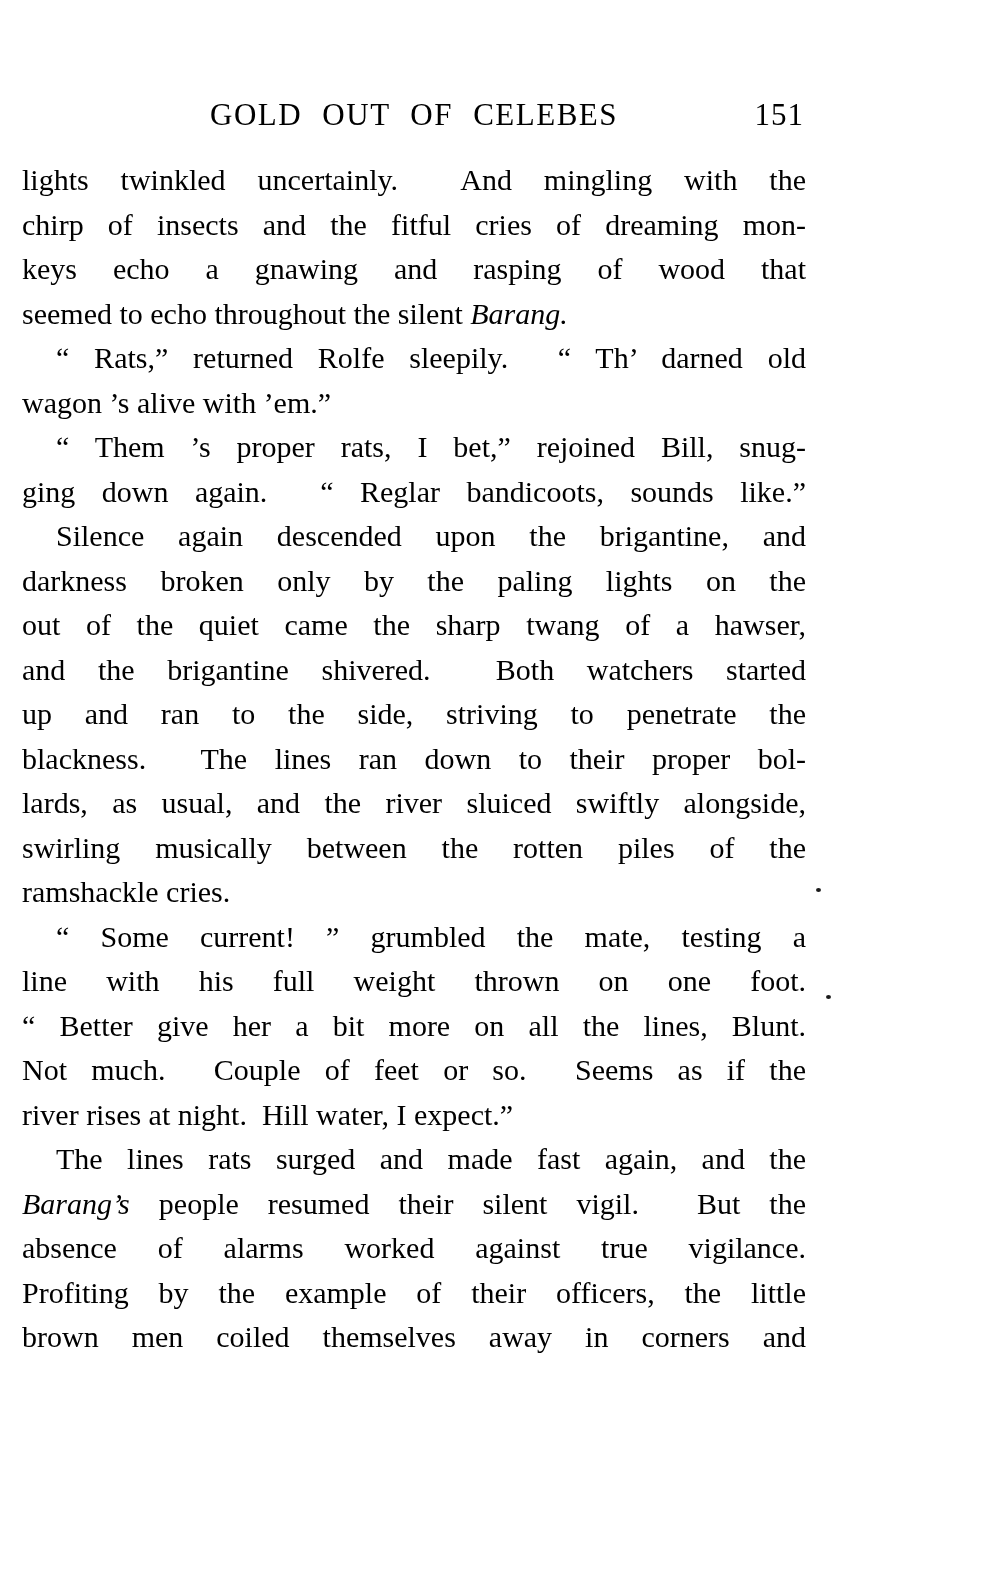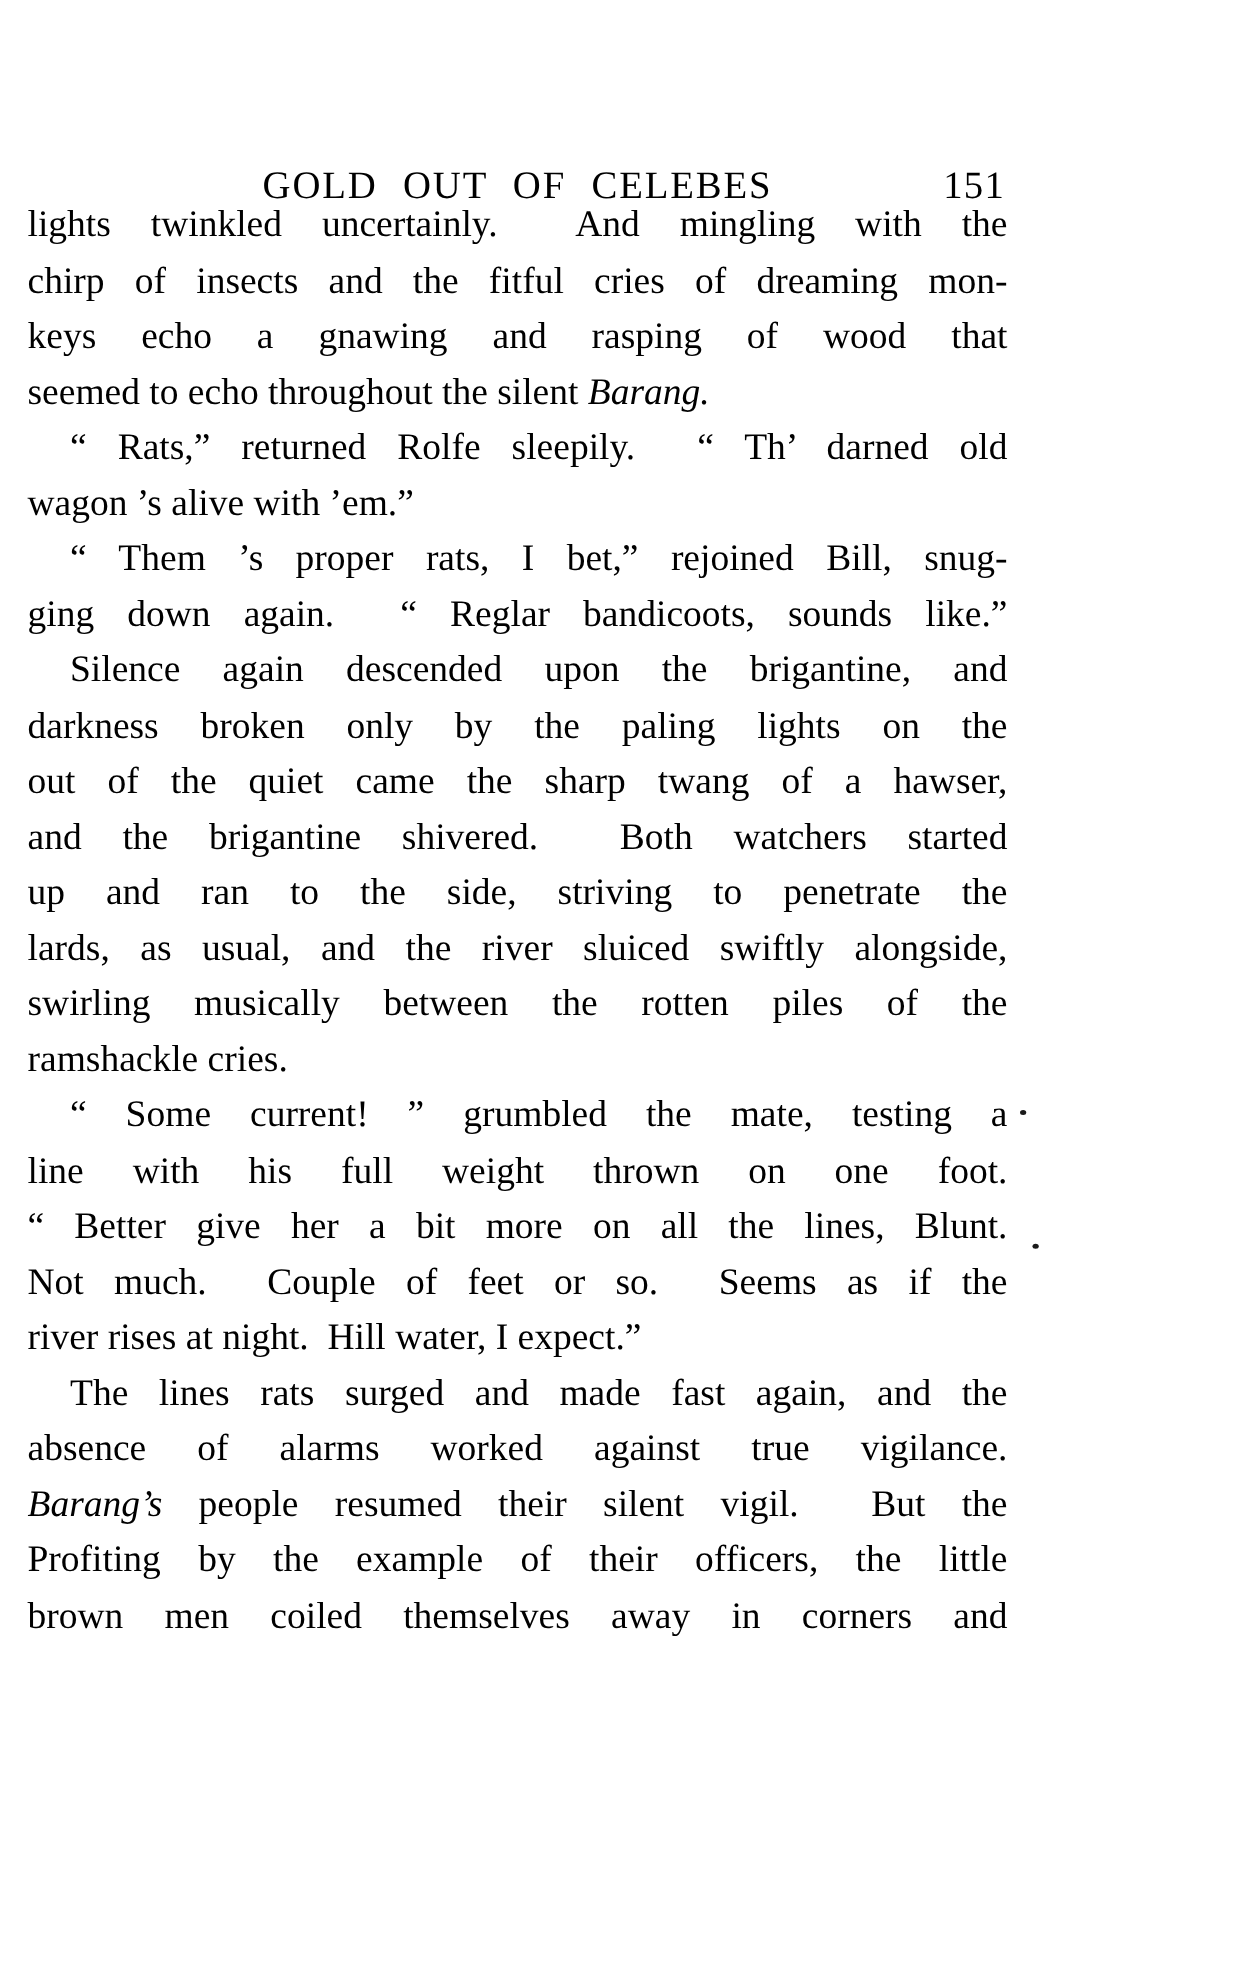--- a/index.html
+++ b/index.html
@@ -15,21 +15,20 @@
     color: #000000;
     overflow: hidden;
     font-family: "Liberation Serif", "DejaVu Serif", serif;
   }
   .running-header {
     position: absolute;
     top: 97px;
     left: 22px;
     width: 784px;
     height: 40px;
-    margin-top: 33px;
   }
   .running-title {
     display: block;
     text-align: center;
     font-size: 31px;
     line-height: 36px;
     letter-spacing: 1.5px;
     word-spacing: 11px;
     white-space: pre;
   }
@@ -96,34 +95,35 @@
       <div class="paragraph indent">
         <div class="line"><span>“ Them ’s proper rats, I bet,” rejoined Bill, snug-</span></div>
         <div class="line"><span>ging down again.  “ Reglar bandicoots, sounds like.”</span></div>
       </div>
       <div class="paragraph indent">
         <div class="line"><span>Silence again descended upon the brigantine, and</span></div>
         <div class="line"><span>darkness broken only by the paling lights on the</span></div>
         <div class="line"><span>out of the quiet came the sharp twang of a hawser,</span></div>
         <div class="line"><span>and the brigantine shivered.  Both watchers started</span></div>
         <div class="line"><span>up and ran to the side, striving to penetrate the</span></div>
+        <div class="line"><span>blackness.  The lines ran down to their proper bol-</span></div>
         <div class="line"><span>lards, as usual, and the river sluiced swiftly alongside,</span></div>
         <div class="line"><span>swirling musically between the rotten piles of the</span></div>
         <div class="line noj"><span>ramshackle cries.</span></div>
       </div>
       <div class="paragraph indent">
         <div class="line"><span>“ Some current! ” grumbled the mate, testing a</span></div>
         <div class="line"><span>line with his full weight thrown on one foot.</span></div>
         <div class="line"><span>“ Better give her a bit more on all the lines, Blunt.</span></div>
         <div class="line"><span>Not much.  Couple of feet or so.  Seems as if the</span></div>
         <div class="line noj"><span>river rises at night.  Hill water, I expect.”</span></div>
       </div>
       <div class="paragraph indent">
         <div class="line"><span>The lines rats surged and made fast again, and the</span></div>
+        <div class="line"><span class="it">Barang’s</span><span> people resumed their silent vigil.  But the</span></div>
         <div class="line"><span>absence of alarms worked against true vigilance.</span></div>
-        <div class="line"><span class="it">Barang’s</span><span> people resumed their silent vigil.  But the</span></div>
         <div class="line"><span>Profiting by the example of their officers, the little</span></div>
         <div class="line"><span>brown men coiled themselves away in corners and</span></div>
       </div>
     </div>
 <div class="speck" style="left: 816px; top: 888px; width: 5px; height: 4px;"></div>
     <div class="speck" style="left: 826px; top: 995px; width: 5px; height: 4px;"></div>
   </div>
 
 </body></html>

